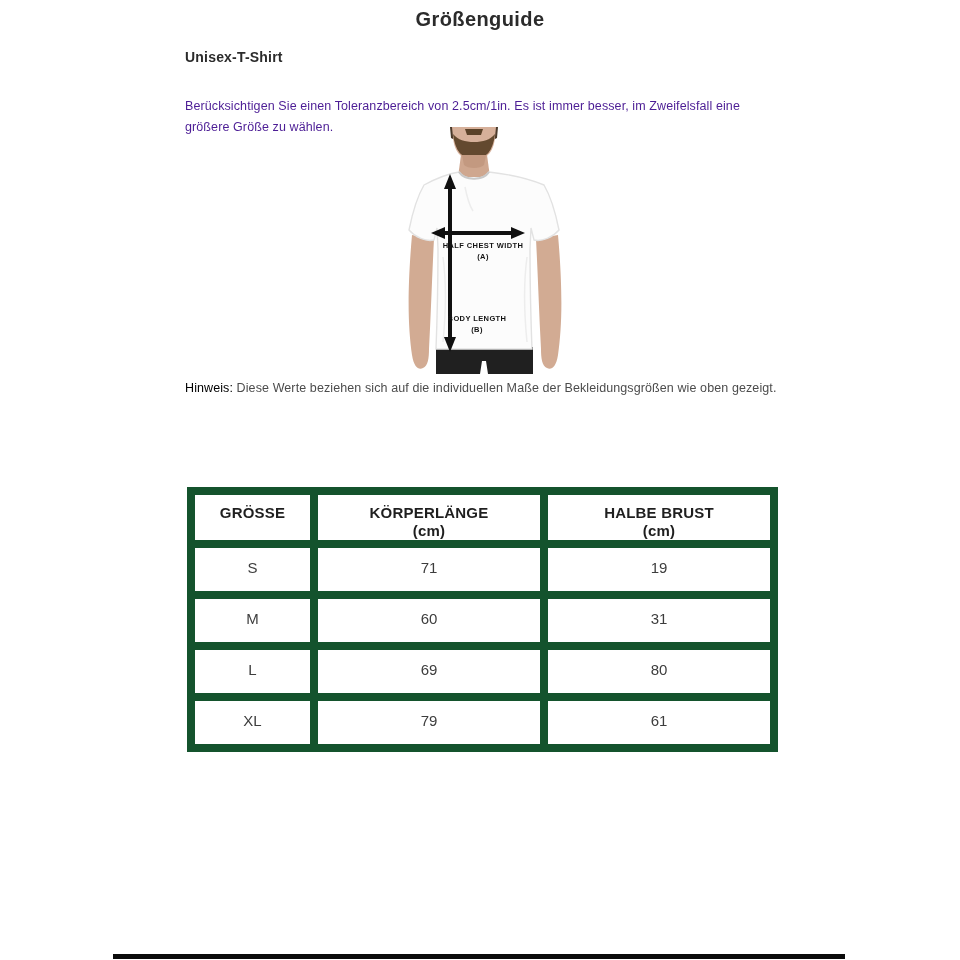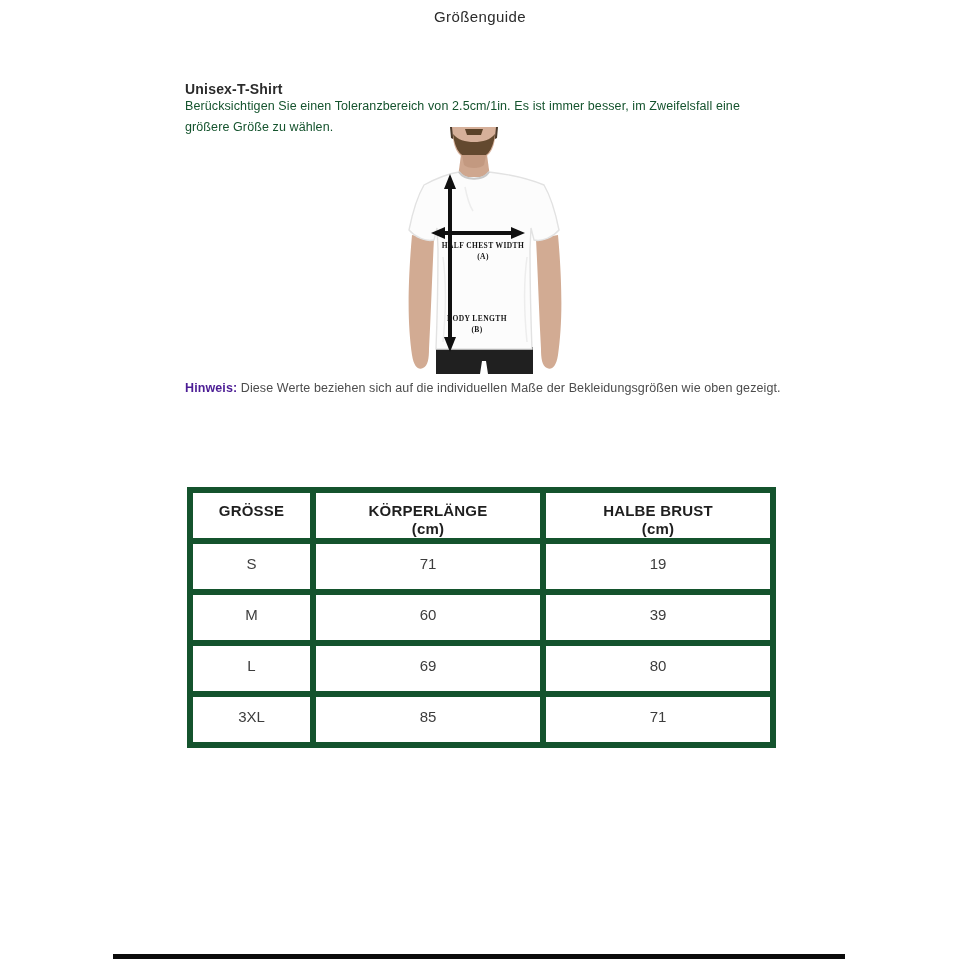--- a/index.html
+++ b/index.html
@@ -5,47 +5,47 @@
   * { margin: 0; padding: 0; box-sizing: border-box; }
   html, body { width: 960px; height: 960px; background: #ffffff; }
   body {
     position: relative;
     font-family: "Liberation Sans", sans-serif;
     color: #2b2b2b;
     overflow: hidden;
   }
   .page-title {
     position: absolute; top: 8px; left: 0; width: 960px;
-    text-align: center; font-size: 15px; font-weight: 400;
+    text-align: center; font-size: 20px; font-weight: 700;
     color: #2b2b2b; letter-spacing: 0.4px;
   }
   .product-heading {
     position: absolute; top: 49px; left: 185px;
-    font-size: 14px; font-weight: 700; color: #2b2b2b; letter-spacing: 0.2px; margin-top: 32px;
+    font-size: 14px; font-weight: 700; color: #2b2b2b; letter-spacing: 0.2px;
   }
   .tolerance-note {
     position: absolute; top: 96px; left: 185px; width: 600px;
-    font-size: 12.5px; line-height: 21px; color: #14532d; letter-spacing: 0.1px;
+    font-size: 12.5px; line-height: 21px; color: #4c1d95; letter-spacing: 0.1px;
   }
   .figure-wrap {
-    position: absolute; top: 127px; left: 395px; width: 180px; height: 248px; font-family: Liberation Serif, serif;
+    position: absolute; top: 127px; left: 395px; width: 180px; height: 248px;
   }
   .figure-wrap svg { display: block; width: 180px; height: 248px; }
   .hint-line {
     position: absolute; top: 381px; left: 185px; width: 760px;
     font-size: 12.5px; color: #4c4c4c; letter-spacing: 0.1px;
   }
-  .hint-line .hint-label { font-weight: 700; color: #4c1d95; }
+  .hint-line .hint-label { font-weight: 400; color: #000000; }
   table.size-table {
     position: absolute; top: 487px; left: 187px; width: 583px;
     border-collapse: collapse; table-layout: fixed;
     font-size: 15px; color: #3d3d3d;
   }
   .size-table th, .size-table td {
-    border: 6px solid #14532d;
+    border: 8px solid #14532d;
     text-align: center; vertical-align: top;
   }
   .size-table th {
     height: 50px; padding-top: 9px;
     font-size: 15px; font-weight: 700; line-height: 18px; color: #1f1f1f;
     letter-spacing: 0.2px;
   }
   .size-table td { height: 51px; padding-top: 11px; }
   .bottom-bar {
     position: absolute; top: 954px; left: 113px; width: 732px; height: 5px;
@@ -123,28 +123,28 @@
   </thead>
   <tbody>
       <tr>
         <td>S</td>
         <td>71</td>
         <td>19</td>
       </tr>
       <tr>
         <td>M</td>
         <td>60</td>
-        <td>39</td>
+        <td>31</td>
       </tr>
       <tr>
         <td>L</td>
         <td>69</td>
         <td>80</td>
       </tr>
       <tr>
-        <td>3XL</td>
-        <td>85</td>
-        <td>71</td>
+        <td>XL</td>
+        <td>79</td>
+        <td>61</td>
       </tr>
     </tbody>
 </table>
 
 <div class="bottom-bar"></div>
 
 </body></html>

